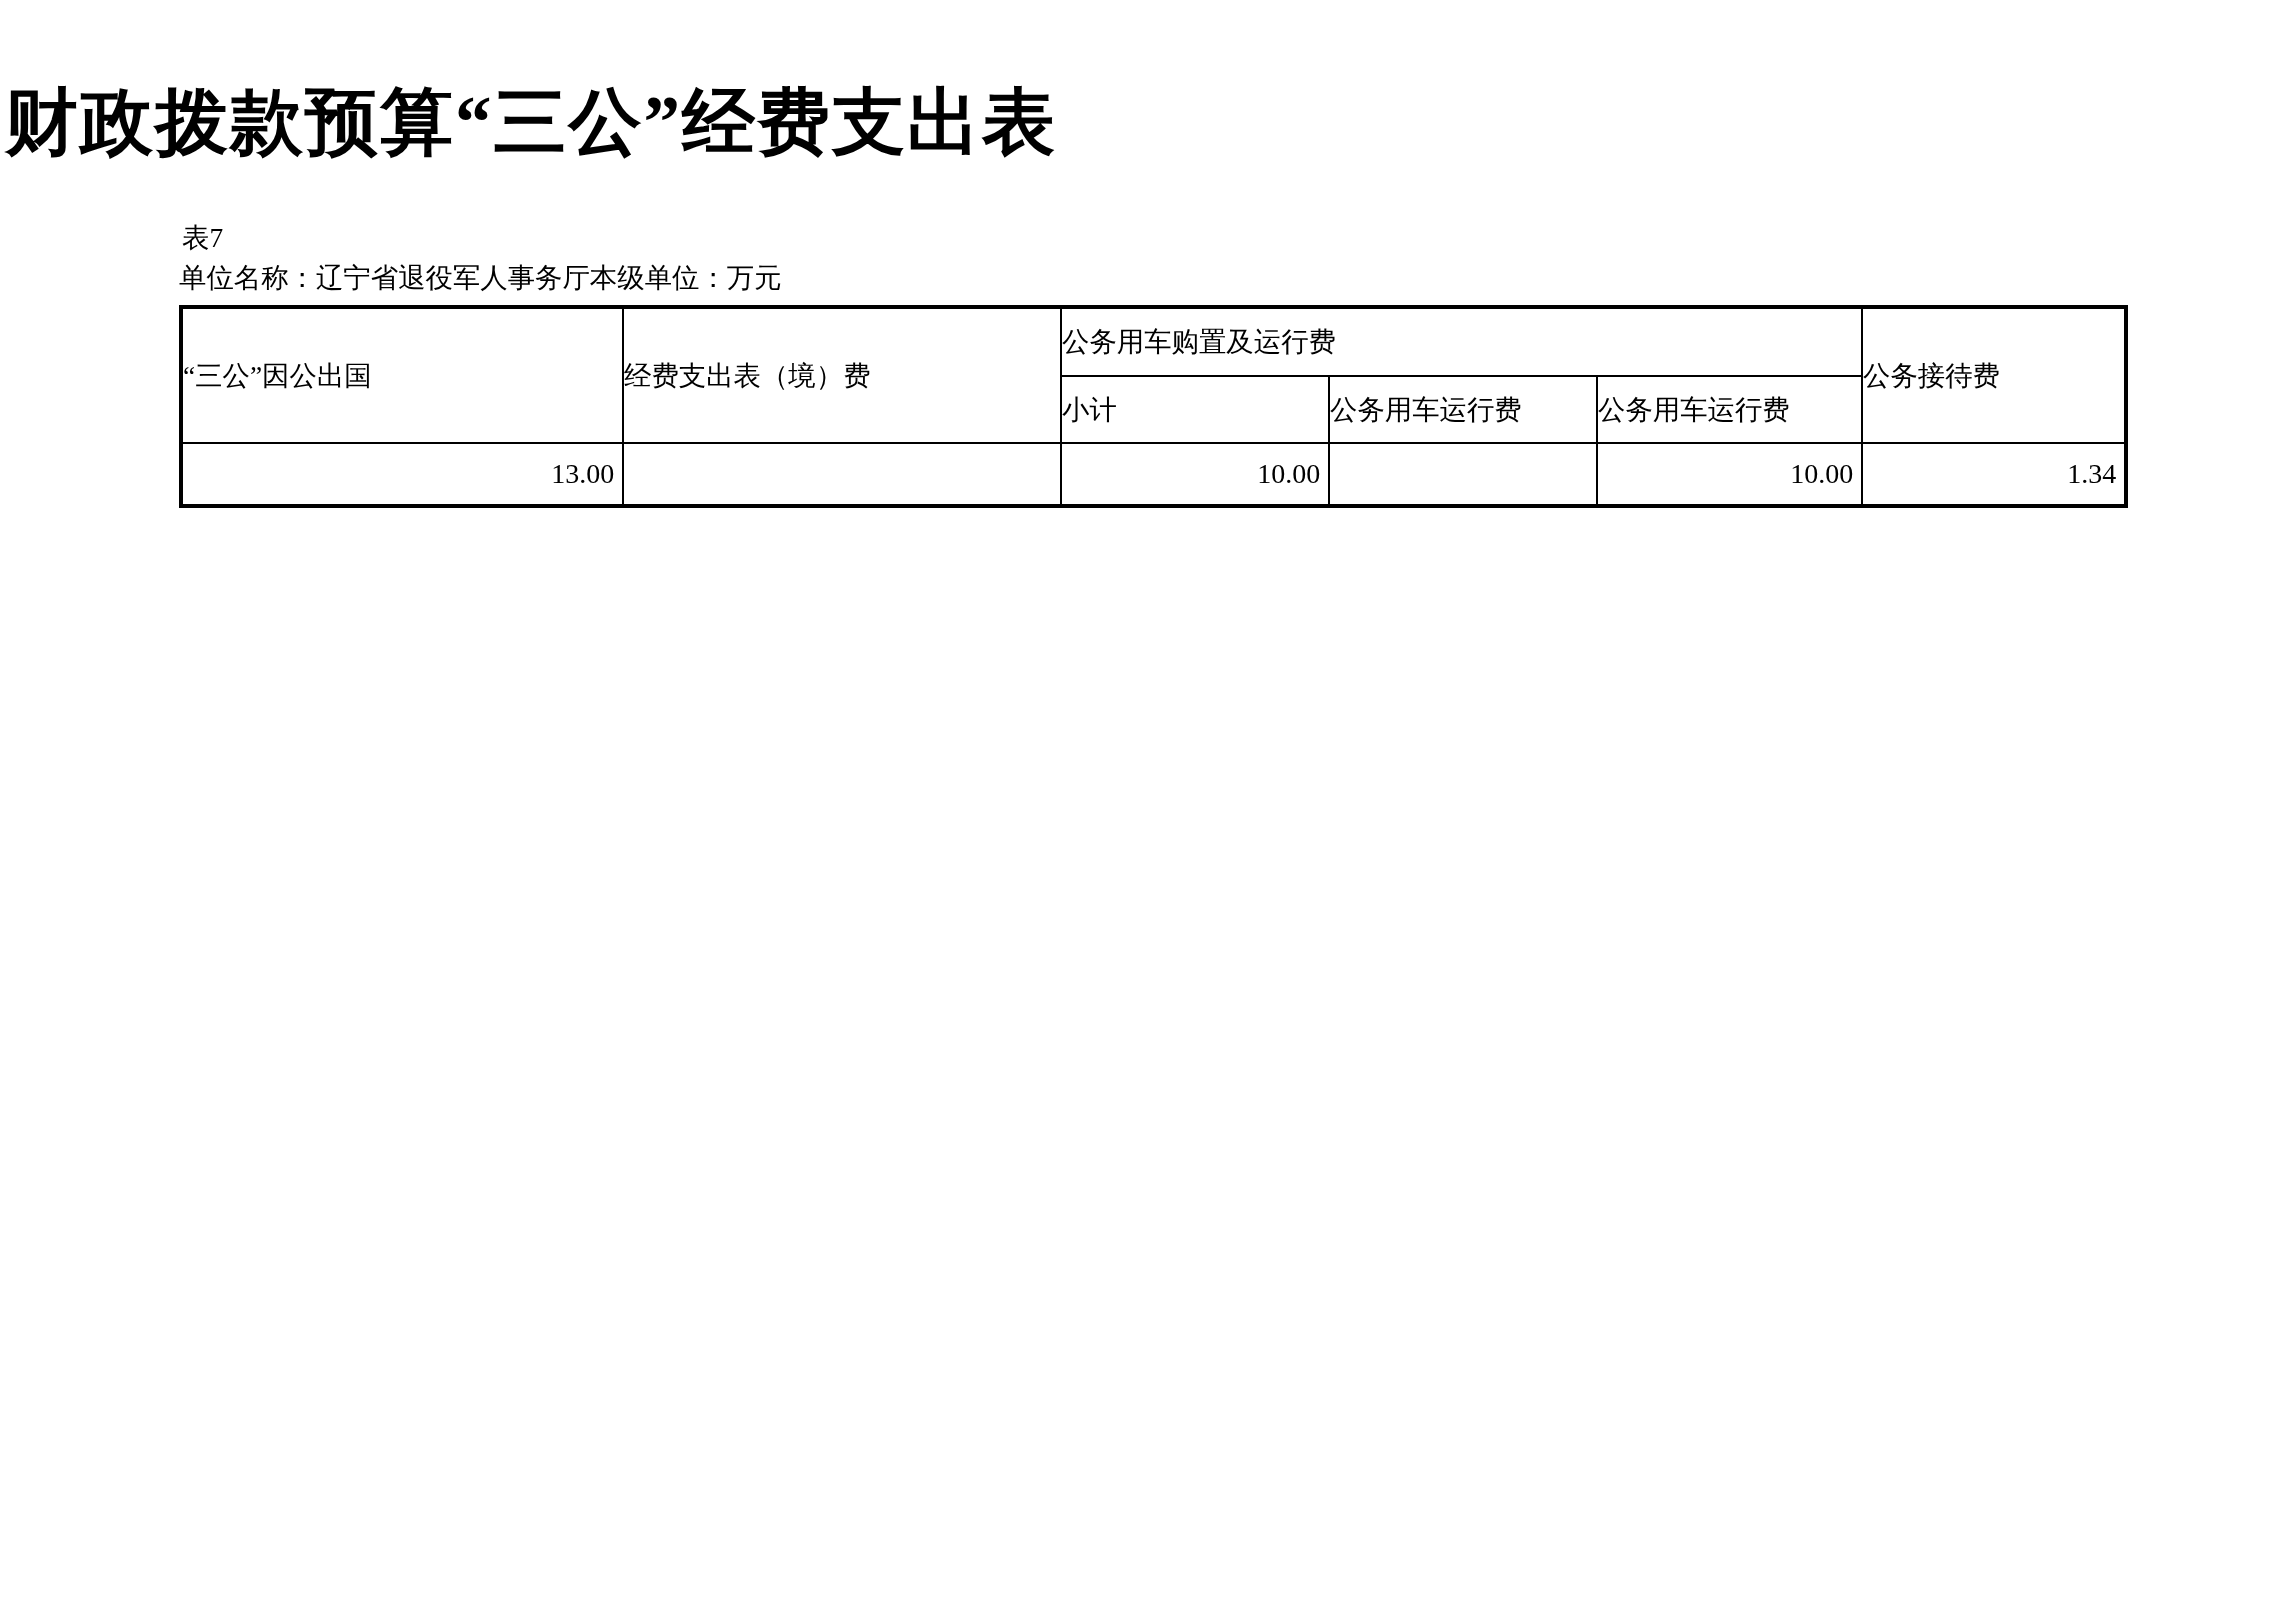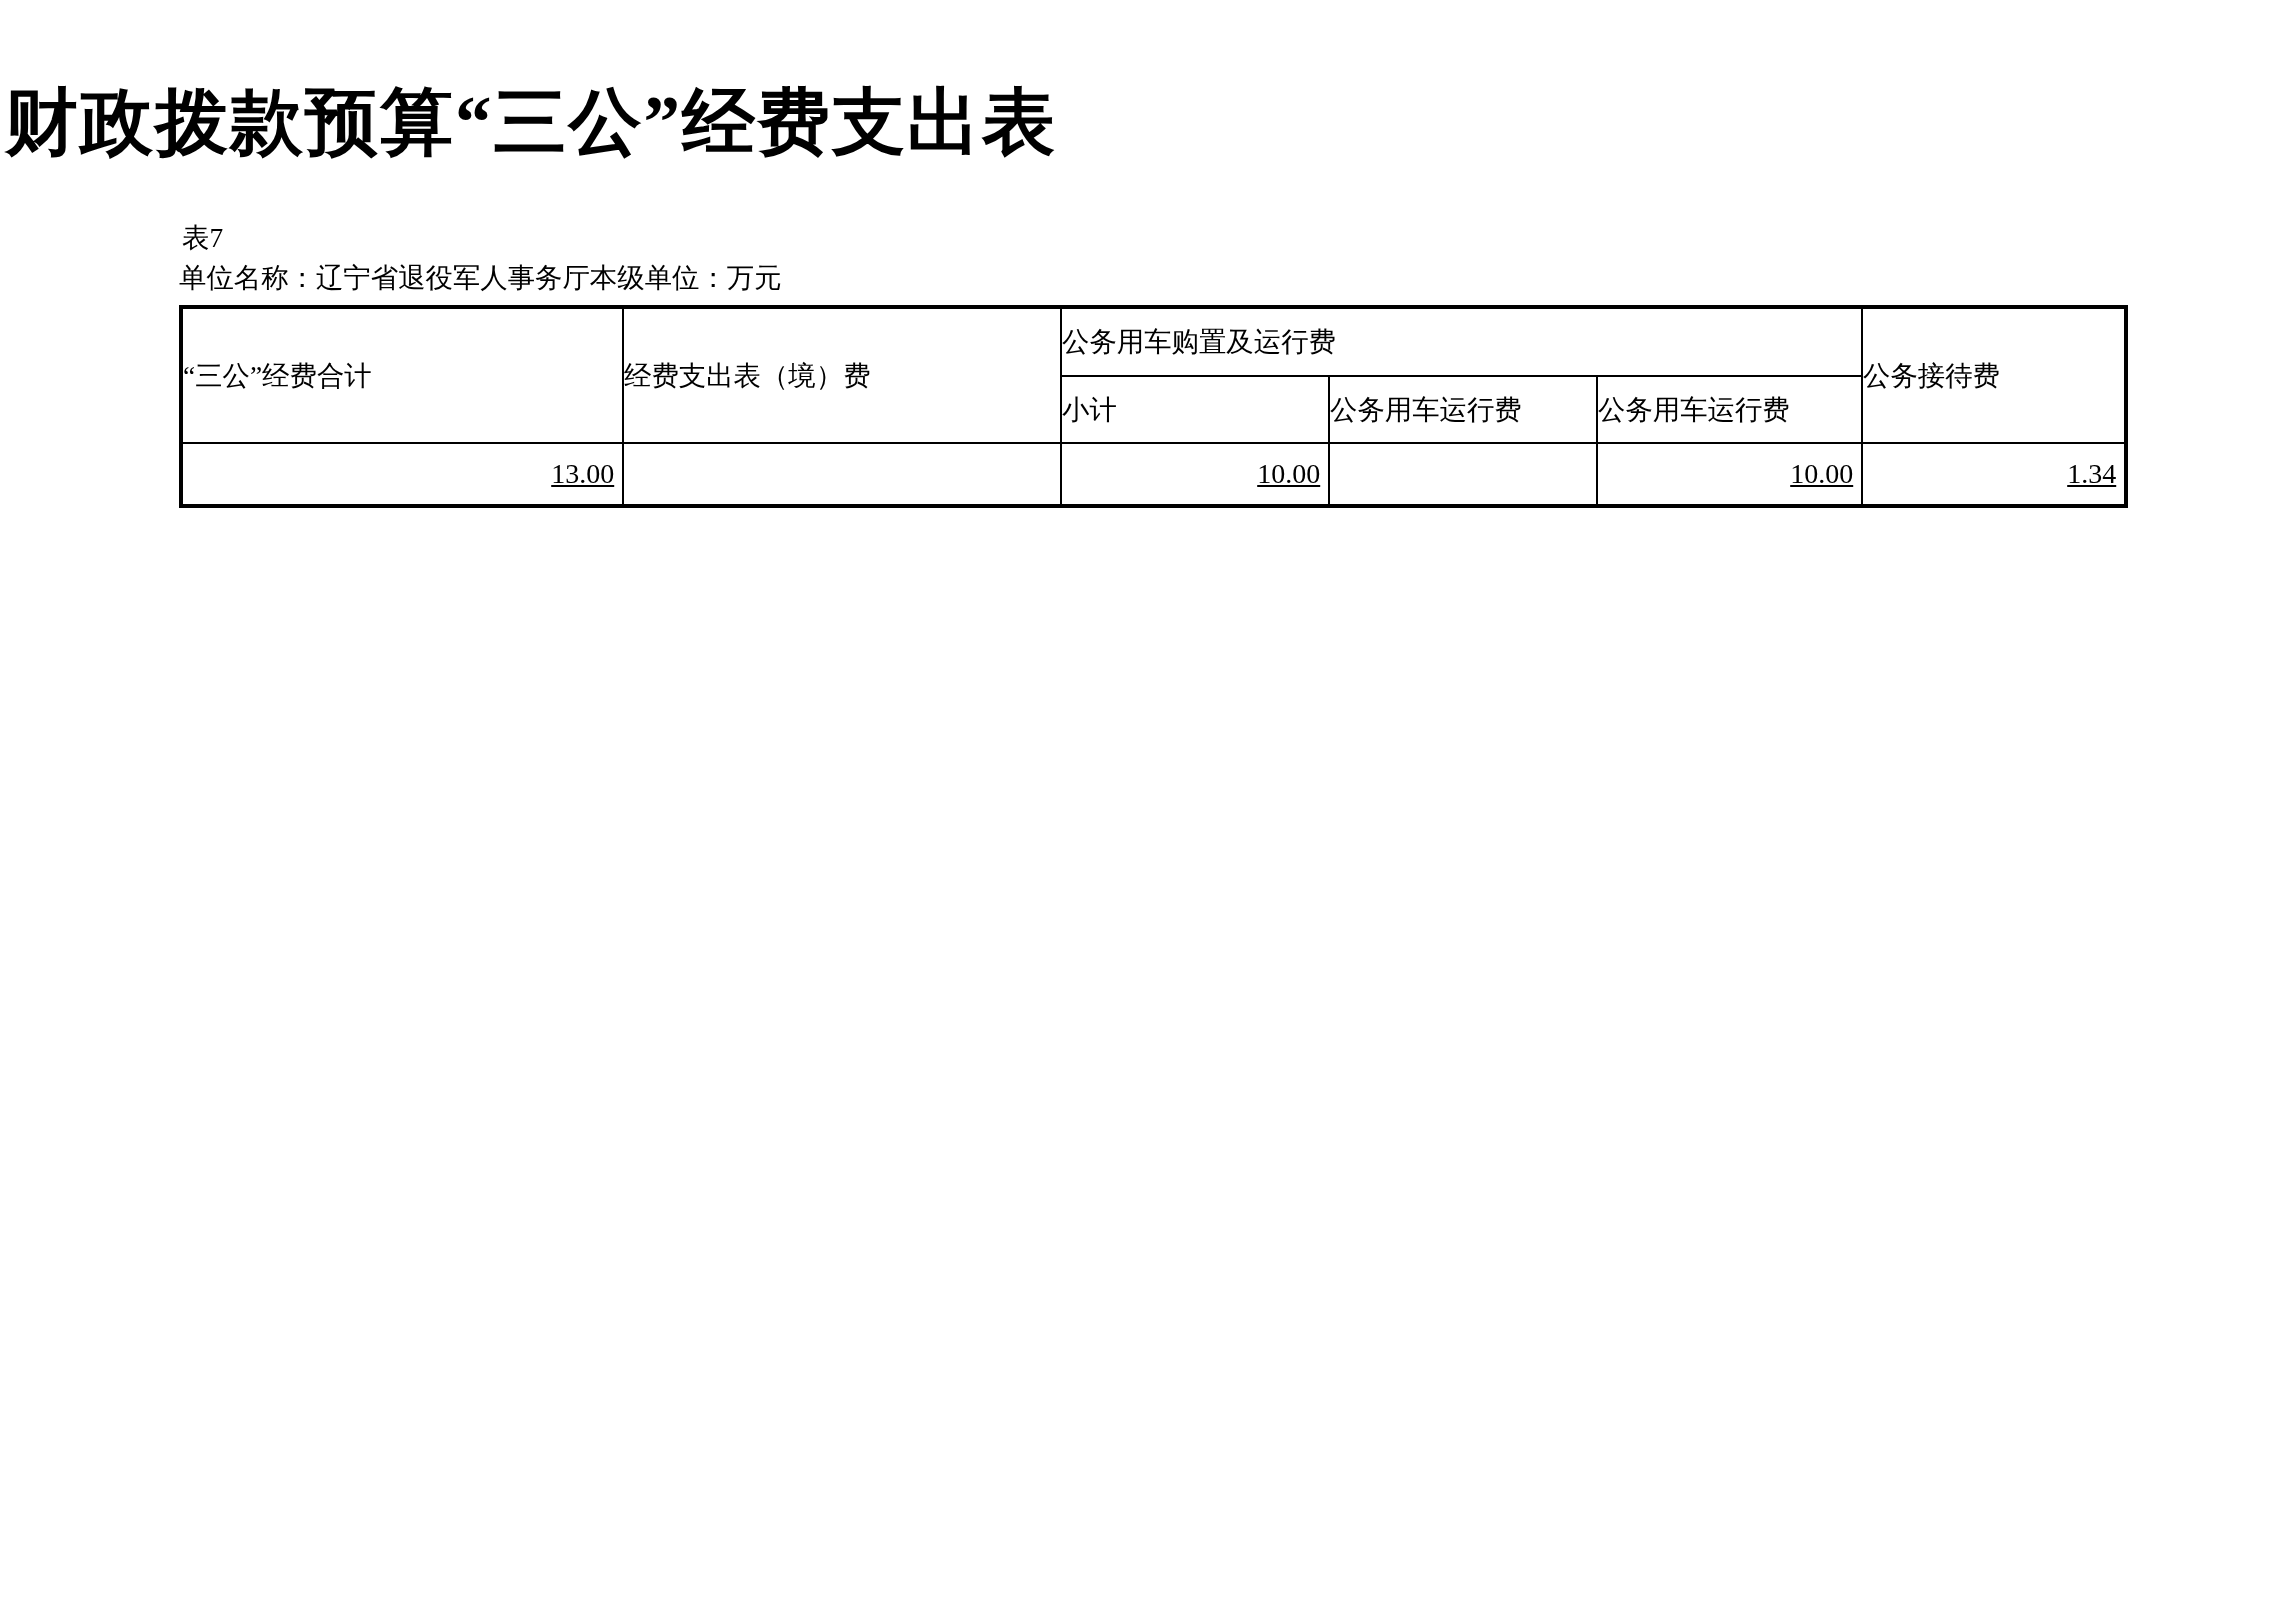--- a/index.html
+++ b/index.html
@@ -61,21 +61,21 @@
     font-weight: normal;
     font-size: 27.4px;
     text-align: left;
     vertical-align: middle;
     padding: 0;
     overflow: hidden;
     white-space: nowrap;
   }
   table.budget-table thead tr.header-row-1 { height: 69px; }
   table.budget-table thead tr.header-row-2 { height: 67px; }
-  table.budget-table tbody tr.data-row     { height: 63px; text-decoration: underline; }
+  table.budget-table tbody tr.data-row     { height: 63px; }
   table.budget-table td.num {
     text-align: right;
     padding-right: 7.8px;
     font-size: 28px;
   }
 </style>
 </head>
 <body>
 
 <div class="page">
@@ -93,21 +93,21 @@
     <colgroup>
       <col style="width:442px">
       <col style="width:438px">
       <col style="width:268px">
       <col style="width:268px">
       <col style="width:265px">
       <col style="width:264px">
     </colgroup>
     <thead>
       <tr class="header-row-1">
-        <th rowspan="2">“三公”经费合计</th>
+        <th rowspan="2">“三公”因公出国</th>
         <th rowspan="2">经费支出表（境）费</th>
         <th colspan="3">公务用车购置及运行费</th>
         <th rowspan="2">公务接待费</th>
       </tr>
       <tr class="header-row-2">
         <th>小计</th>
         <th>公务用车运行费</th>
         <th>公务用车运行费</th>
       </tr>
     </thead>

